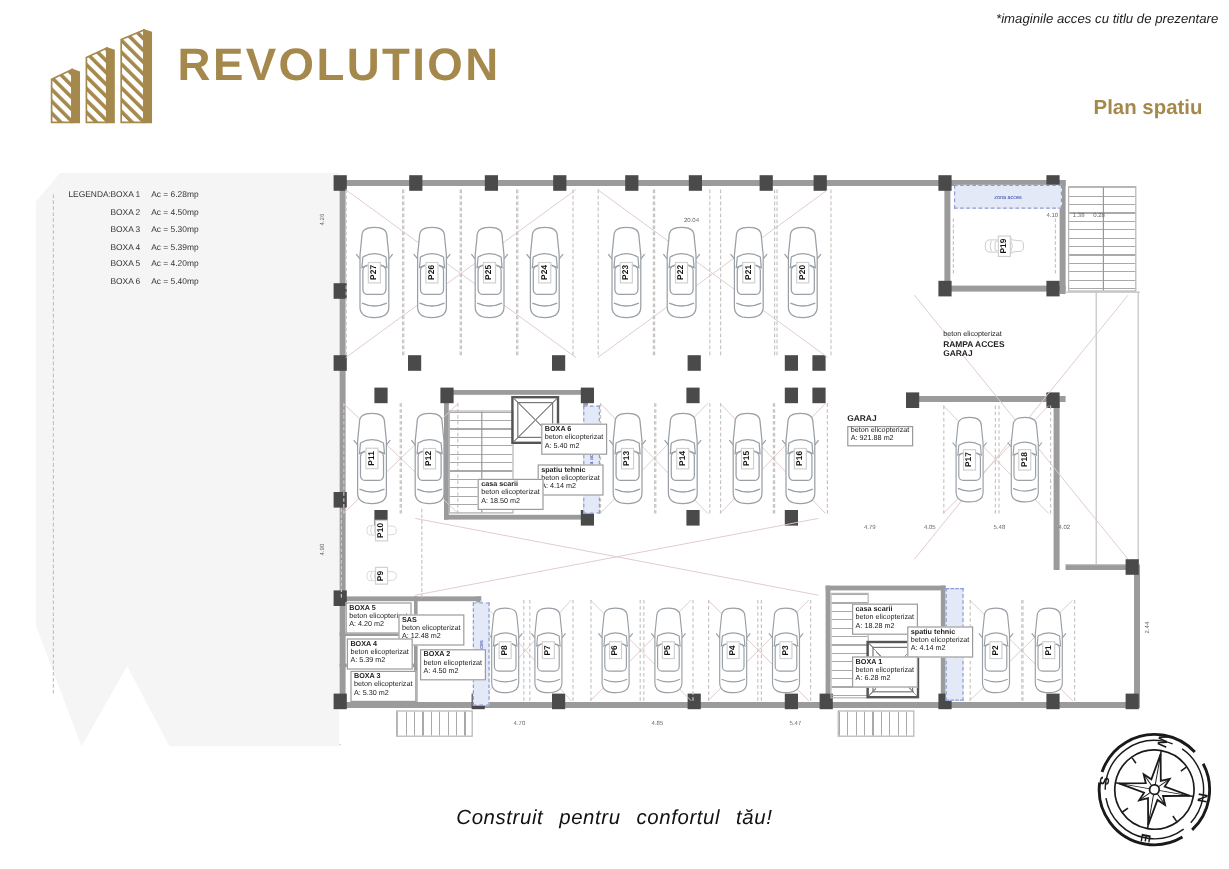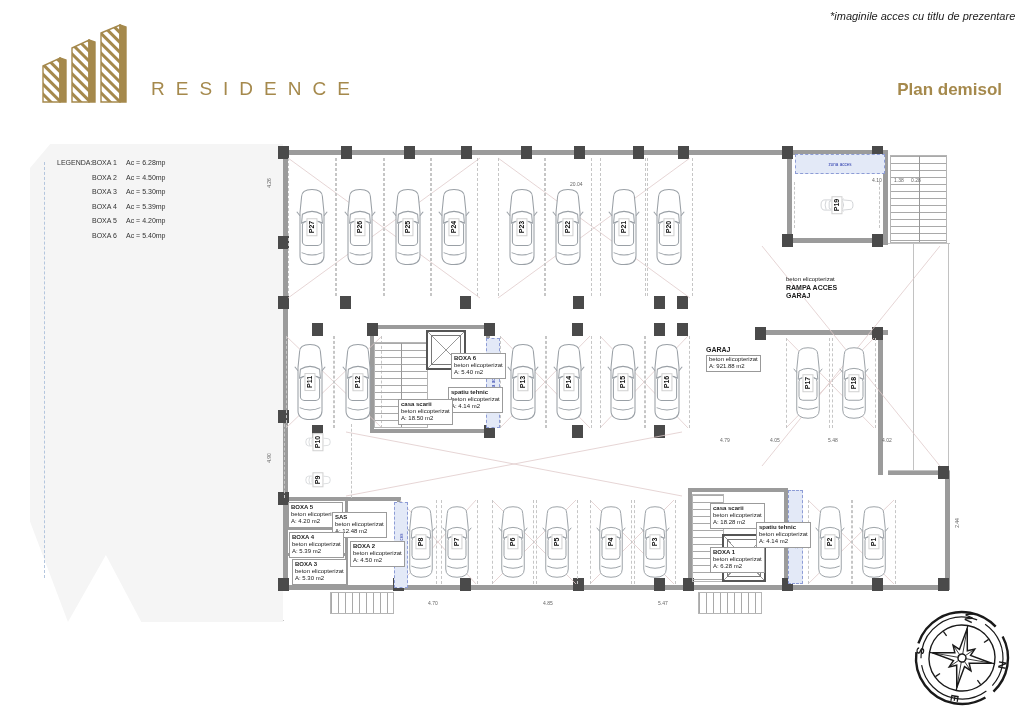--- a/index.html
+++ b/index.html
@@ -71,24 +71,24 @@
     </defs>
     <g stroke="#A5894C" stroke-width="1.4">
       <path d="M3,42 L20,34 L20,78 L3,78 Z" fill="url(#bh)"></path>
       <path d="M20,34 L26,36 L26,78 L20,78 Z" fill="#A5894C"></path>
       <path d="M32,24 L49,16 L49,78 L32,78 Z" fill="url(#bh)"></path>
       <path d="M49,16 L55,18 L55,78 L49,78 Z" fill="#A5894C"></path>
       <path d="M61,9 L80,1 L80,78 L61,78 Z" fill="url(#bh)"></path>
       <path d="M80,1 L86,3 L86,78 L80,78 Z" fill="#A5894C"></path>
     </g>
   </svg>
-  <div class="logo-sub">RESIDENCE</div>
+  <div class="logo-title">REVOLUTION</div>
 
   <div class="note">*imaginile acces cu titlu de prezentare</div>
-  <div class="plan-title">Plan demisol</div>
+  <div class="plan-title">Plan spatiu</div>
 
   <div class="site"></div>
   <div class="prop-line"></div>
 
   <div class="legend">
     <div class="legend-title">LEGENDA:</div>
     <div class="legend-rows" id="legend-rows">
         <div class="legend-row"><span class="lab">BOXA 1</span><span>Ac = 6.28mp</span></div>
         <div class="legend-row"><span class="lab">BOXA 2</span><span>Ac = 4.50mp</span></div>
         <div class="legend-row"><span class="lab">BOXA 3</span><span>Ac = 5.30mp</span></div>
@@ -407,20 +407,21 @@
       <div class="dim" style="left: 770px; top: 437px;">4.05</div>
       <div class="dim" style="left: 828px; top: 437px;">5.48</div>
       <div class="dim" style="left: 882px; top: 437px;">4.02</div>
       <div class="dim" style="left: 428px; top: 600px;">4.70</div>
       <div class="dim" style="left: 543px; top: 600px;">4.85</div>
       <div class="dim" style="left: 658px; top: 600px;">5.47</div>
       <div class="dim rot" style="left: 952px; top: 520px;">2.44</div>
       <div class="dim rot" style="left: 264px; top: 455px;">4.90</div>
     </div>
 
+  <div class="tagline">Construit  pentru  confortul  tău!</div>
 
   <svg class="compass" viewBox="0 0 100 100">
     <g fill="none" stroke="#1a1a1a">
       <circle cx="50" cy="50" r="46" stroke-width="2.4" stroke-dasharray="70 9 95 12 60 10"></circle>
       <circle cx="50" cy="50" r="41" stroke-width="1.2" stroke-dasharray="50 7 80 9 70 8"></circle>
       <circle cx="50" cy="50" r="33" stroke-width="1.4"></circle>
       <g stroke-width="1.3">
         <line x1="50" y1="17" x2="50" y2="23"></line>
           <line x1="50" y1="77" x2="50" y2="83"></line>
         <line x1="17" y1="50" x2="23" y2="50"></line>

